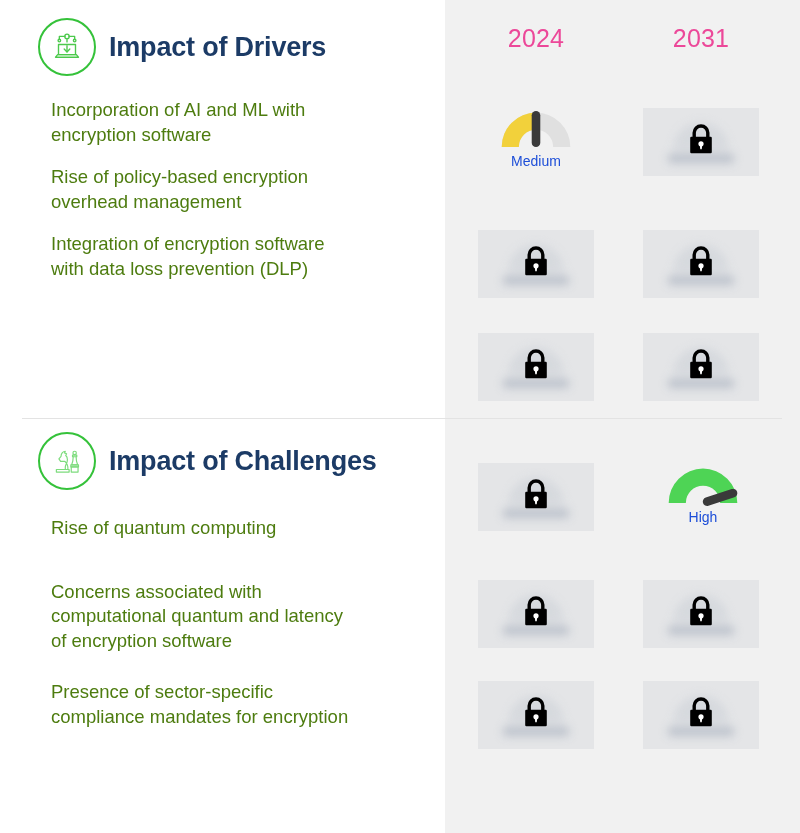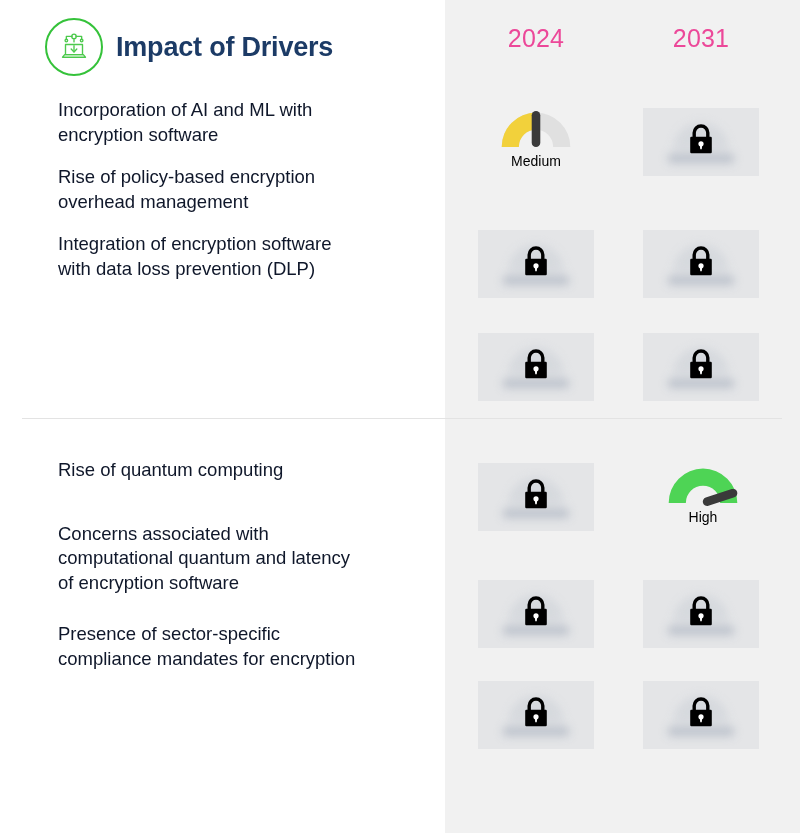--- a/index.html
+++ b/index.html
@@ -27,39 +27,39 @@
   .col-head.y2024{left:471px;}
   .col-head.y2028{left:636px;}
 
   
   .divider{
     position:absolute;left:22px;top:418px;width:760px;height:1px;
     background:#e3e3e3;
   }
 
   
-  .section{position:absolute;left:7px;width:375px;}
+  .section{position:absolute;left:0;width:375px;}
   .section.drivers{top:18px;}
   .section.challenges{top:432px;}
 
   .sec-head{display:flex;align-items:center;gap:13px;padding-left:38px;}
   .badge{
     width:58px;height:58px;border-radius:50%;
     border:2.4px solid #35c23a;
     display:flex;align-items:center;justify-content:center;
     flex:0 0 auto;box-sizing:border-box;
   }
   .sec-title{
     font-size:27px;color:#1c3b66;font-weight:bold;
     letter-spacing:-.2px;white-space:nowrap;
   }
 
   .items{margin-top:22px;padding-left:51px;padding-right:20px;}
   .item{
-    font-size:18.5px;color:#0f172a;line-height:1.33;
+    font-size:18.5px;color:#4d7c0f;line-height:1.33;
     margin-bottom:18px;max-width:375px;
   }
   .section.challenges .items{margin-top:26px;}
   .section.challenges .item{margin-bottom:27px;}
   .section.challenges .item:first-child{margin-bottom:39px;}
 
   
   .cell{position:absolute;width:116px;height:68px;}
   .cell .lockbox{
     position:absolute;left:0;top:0;width:116px;height:68px;
@@ -84,21 +84,21 @@
   .lock-glyph{
     position:absolute;left:50%;top:50%;transform:translate(-50%,-52%);
   }
 
   
   .gauge{
     position:absolute;width:116px;height:68px;
     display:flex;flex-direction:column;align-items:center;
   }
   .gauge-label{
-    font-size:14px;color:#000000;margin-top:1px;
+    font-size:14px;color:#1d4ed8;margin-top:1px;
   }
 </style>
 </head>
 <body>
 
 <div class="board">
 
   <div class="right-panel"></div>
 
   <div class="col-head y2024">2024</div>
@@ -221,20 +221,34 @@
           <path d="M8.2 15 L8.2 10.6 A6.8 6.8 0 0 1 21.8 10.6 L21.8 15" fill="none" stroke="#000" stroke-width="3.4"></path>
           <rect x="4.2" y="14.6" width="21.6" height="16.4" rx="1.2" fill="#000"></rect>
           <circle cx="15" cy="21.5" r="2.6" fill="#fff"></circle>
           <path d="M13.6 21.5 L16.4 21.5 L15.7 27 L14.3 27 Z" fill="#fff"></path>
         </svg>
       </div>
     </div>
   </div>
 
   <div class="section challenges">
+    <div class="sec-head">
+      <div class="badge">
+        <svg width="34" height="34" viewBox="0 0 40 40" fill="none" stroke="#7ddc7d" stroke-width="1.4" stroke-linecap="round" stroke-linejoin="round">
+          <path d="M9 30 L21 30 L21 27 C21 23 18.5 22 17.5 20.5 L12.5 20.5 L10.5 17.5 L13 14.5 C13 11 15.5 8.5 18 8.5 L17 10.5 L19.5 11.5 L18.5 13.5 C20 14.5 20.5 16.5 20.5 18.5 C20.5 23 18 24 18 27 L18 30"></path>
+          <path d="M7.5 33 L22.5 33 L22.5 30 L7.5 30 Z"></path>
+          <circle cx="29" cy="10.5" r="2"></circle>
+          <path d="M26.5 13 L31.5 13 L31.5 15 L26.5 15 Z"></path>
+          <path d="M27.3 15 C27.3 19 26.5 22 25.5 24.5 L32.5 24.5 C31.5 22 30.7 19 30.7 15"></path>
+          <path d="M24.5 27 L33.5 27 L33.5 24.5 L24.5 24.5 Z"></path>
+          <path d="M25 33 L33 33 L33 27 L25 27 Z"></path>
+        </svg>
+      </div>
+      <div class="sec-title">Impact of Challenges</div>
+    </div>
     <div class="items">
       <div class="item">Rise of quantum computing</div>
       <div class="item">Concerns associated with computational quantum and latency of encryption software</div>
       <div class="item">Presence of sector-specific compliance mandates for encryption</div>
     </div>
   </div>
 
   <div class="cell" style="left:478px;top:463px;">
     <div class="lockbox">
       <div class="blur-inner">

